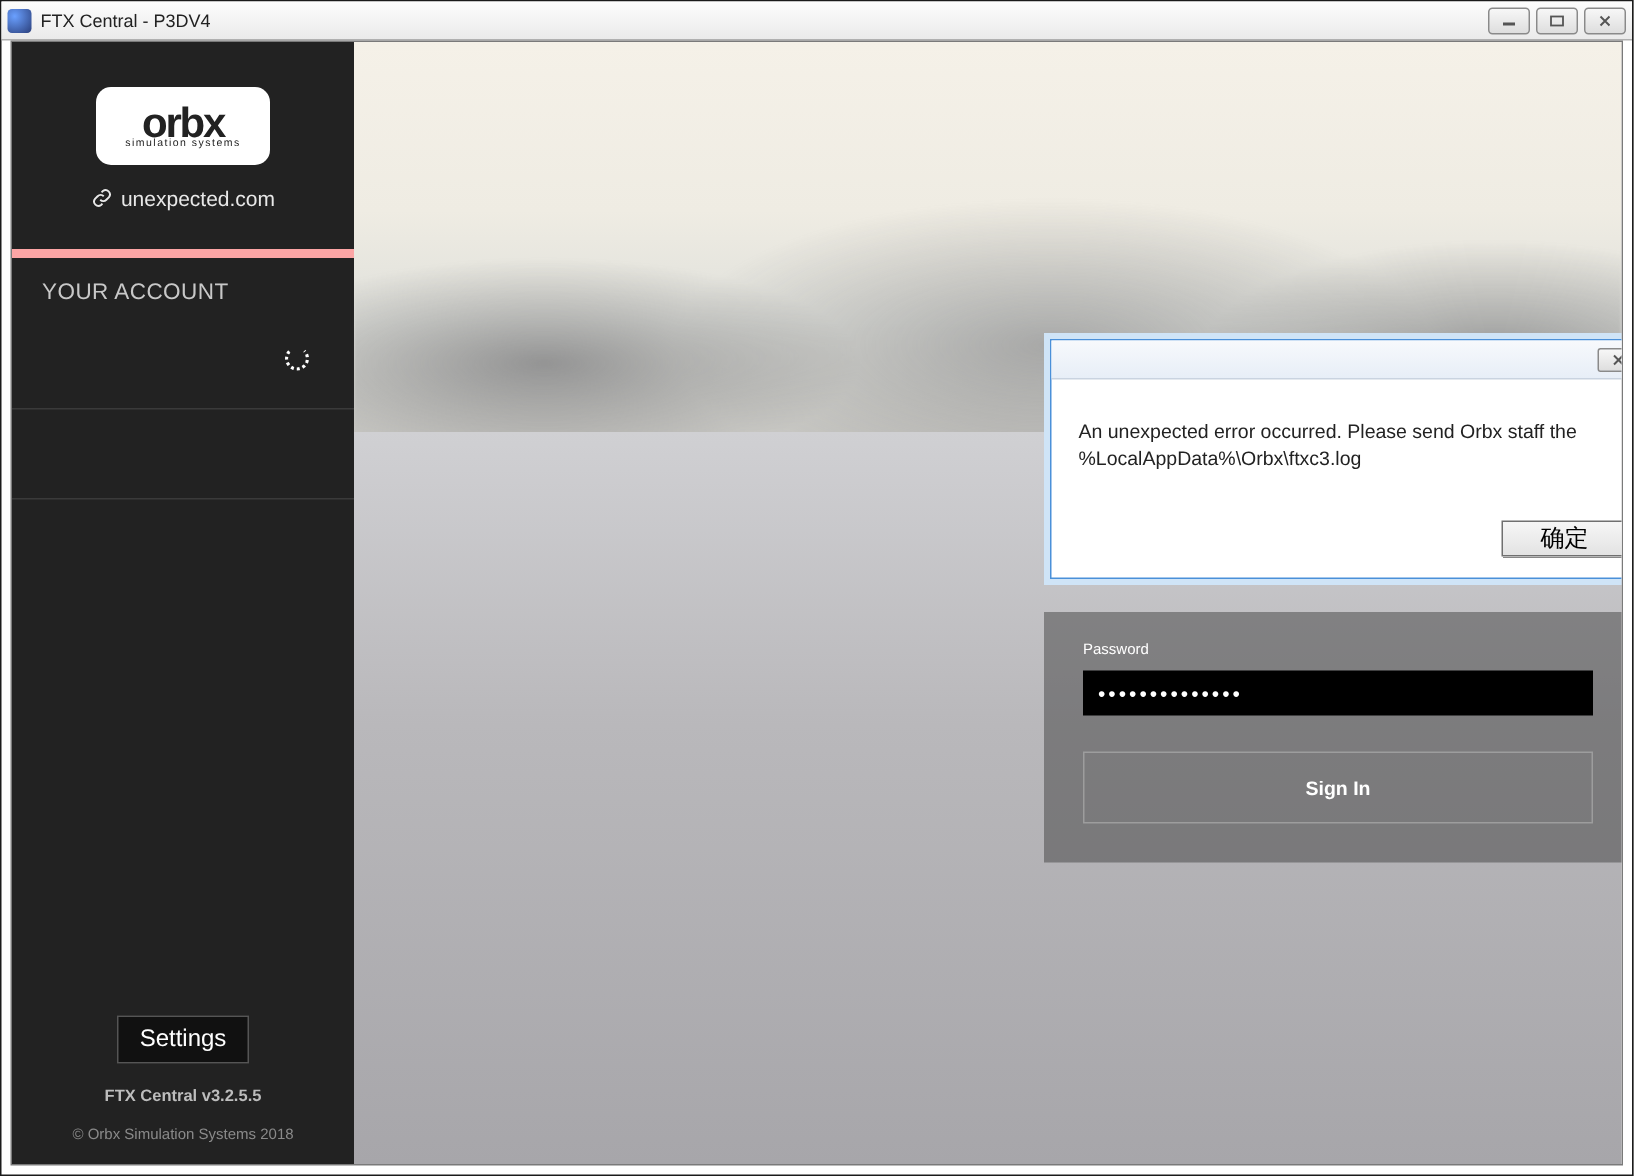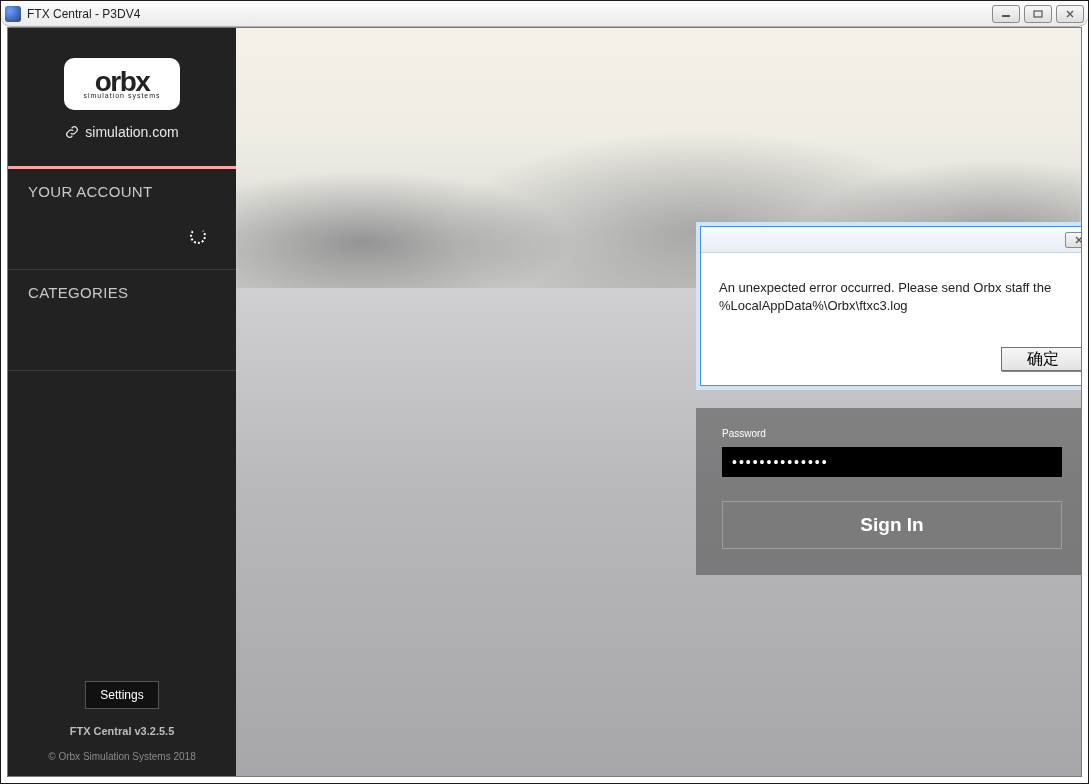--- a/index.html
+++ b/index.html
@@ -14,21 +14,20 @@
   position: absolute; inset: 0;
   background: #fff;
   border: 1px solid #1b1b1b;
 }
 .titlebar {
   height: 26px;
   background: linear-gradient(#fdfdfd, #eaeaea);
   border-bottom: 1px solid #b0b0b0;
   display: flex; align-items: center;
   padding: 0 4px;
-  border-radius: 10px;
 }
 .titlebar .app-icon {
   width: 16px; height: 16px; margin-right: 6px;
   background: radial-gradient(circle at 30% 30%, #6aa0ff, #2a3e7a);
   border-radius: 3px;
 }
 .titlebar .title {
   font-size: 12px; color: #222;
 }
 .titlebar .spacer { flex: 1; }
@@ -70,39 +69,39 @@
 .logo .small { font-size: 7px; color: #222; letter-spacing: 1px; margin-top: -2px; }
 .link-row {
   display:flex; align-items:center; justify-content:center; gap:6px;
   color: #e8e8e8; font-size: 14px; margin-top: 14px;
 }
 .link-row svg { width: 14px; height: 14px; }
 
 .section-hdr {
   color: #c8c8c8; font-size: 15px; font-weight: 400;
   padding: 14px 20px 10px; letter-spacing: 0.3px;
-  border-top: 3px solid #fca5a5; margin-top: 20px;
+  border-top: 6px solid #fca5a5; margin-top: 20px;
 }
 .section-body { min-height: 60px; position: relative; border-bottom: 1px solid #3a3a3a;}
 .spinner {
   position: absolute; right: 30px; top: 18px;
   width: 16px; height: 16px;
   border: 2px dotted #fff; border-radius: 50%;
   border-top-color: transparent;
   animation: spin 1s linear infinite;
 }
 @keyframes spin { to { transform: rotate(360deg);} }
 
 .sidebar-footer {
   margin-top: auto; text-align: center; padding-bottom: 14px;
 }
 .settings-btn {
   display:inline-block; padding: 6px 14px;
   border: 1px solid #555; background: #111; color: #fff;
-  font-size: 12px;
+  font-size: 16px;
 }
 .ver { font-size: 11px; color: #bdbdbd; margin-top: 16px; font-weight: bold; }
 .copy { font-size: 10px; color: #8a8a8a; margin-top: 14px;}
 
 .main {
   flex: 1; position: relative;
   background:
     linear-gradient( to bottom, #f5f1e8 0%, #efece3 15%, #dfe0db 25%, #c4c3bf 38%, #b6b4b1 50%, #c2c2c4 70%, #adadb0 100%),
     #c9c8c6;
 }
@@ -127,21 +126,21 @@
 .login-panel .lbl { font-size: 10px; margin-bottom: 8px; }
 .login-panel input[type=password] {
   width: 340px; height: 30px;
   background: #000; color: #fff; border: none;
   padding: 0 10px; font-size: 14px; letter-spacing: 2px;
 }
 .signin-btn {
   margin-top: 24px; width: 340px; height: 48px;
   border: 1px solid rgba(180,180,180,0.6);
   background: transparent; color: #fff;
-  font-size: 19px; font-weight: 600;
+  font-size: 13px; font-weight: 600;
   display:flex; align-items:center; justify-content:center;
 }
 
 .dialog {
   position: absolute; left: 464px; top: 198px; width: 400px;
   background: #fff; border: 1px solid #4a90d9;
   box-shadow: 0 0 0 4px #cfe4f7;
 }
 .dialog-titlebar {
   height: 26px; background: linear-gradient(#f7f9fc,#e7eef7);
@@ -199,30 +198,29 @@
       <div class="logo-block">
         <div class="logo">
           <div class="big">orbx</div>
           <div class="small">simulation systems</div>
         </div>
         <div class="link-row">
           <svg viewBox="0 0 24 24" fill="none" stroke="#e8e8e8" stroke-width="2.2">
             <path d="M10 14a5 5 0 0 0 7 0l3-3a5 5 0 0 0-7-7l-1.5 1.5"></path>
             <path d="M14 10a5 5 0 0 0-7 0l-3 3a5 5 0 0 0 7 7l1.5-1.5"></path>
           </svg>
-          <span>simulation.com</span>
+          <span>unexpected.com</span>
         </div>
       </div>
 
       <div class="section-hdr">YOUR ACCOUNT</div>
       <div class="section-body">
         <div class="spinner"></div>
       </div>
 
-      <div class="section-hdr" style="border-top:none; margin-top:0;">CATEGORIES</div>
       <div class="section-body"></div>
 
       <div class="sidebar-footer">
         <div class="settings-btn">Settings</div>
         <div class="ver">FTX Central v3.2.5.5</div>
         <div class="copy">© Orbx Simulation Systems 2018</div>
       </div>
     </div>
 
     <div class="main">

